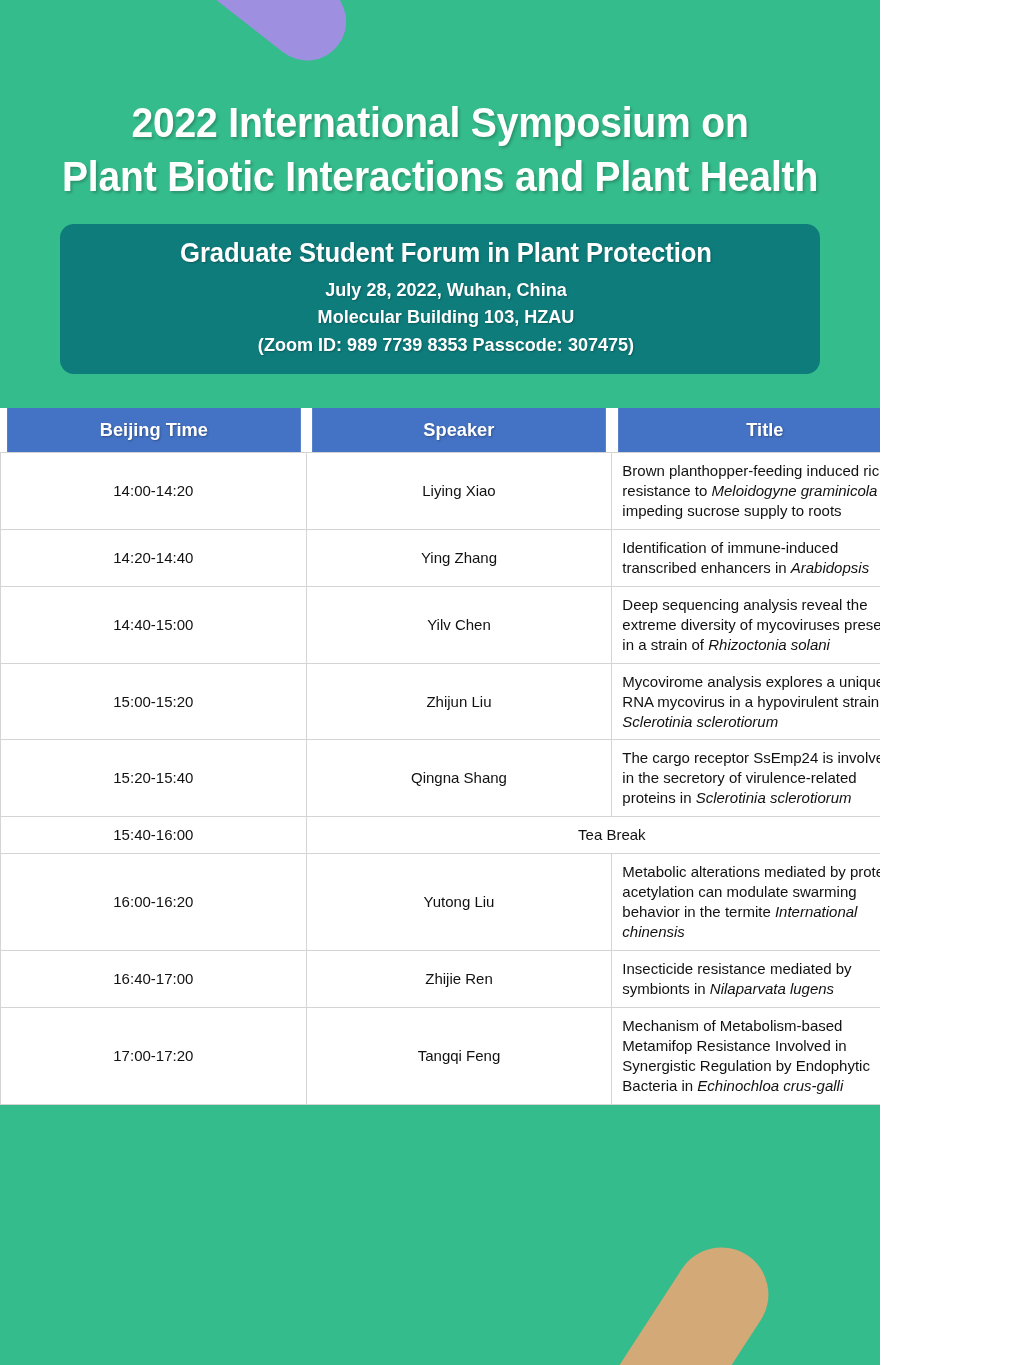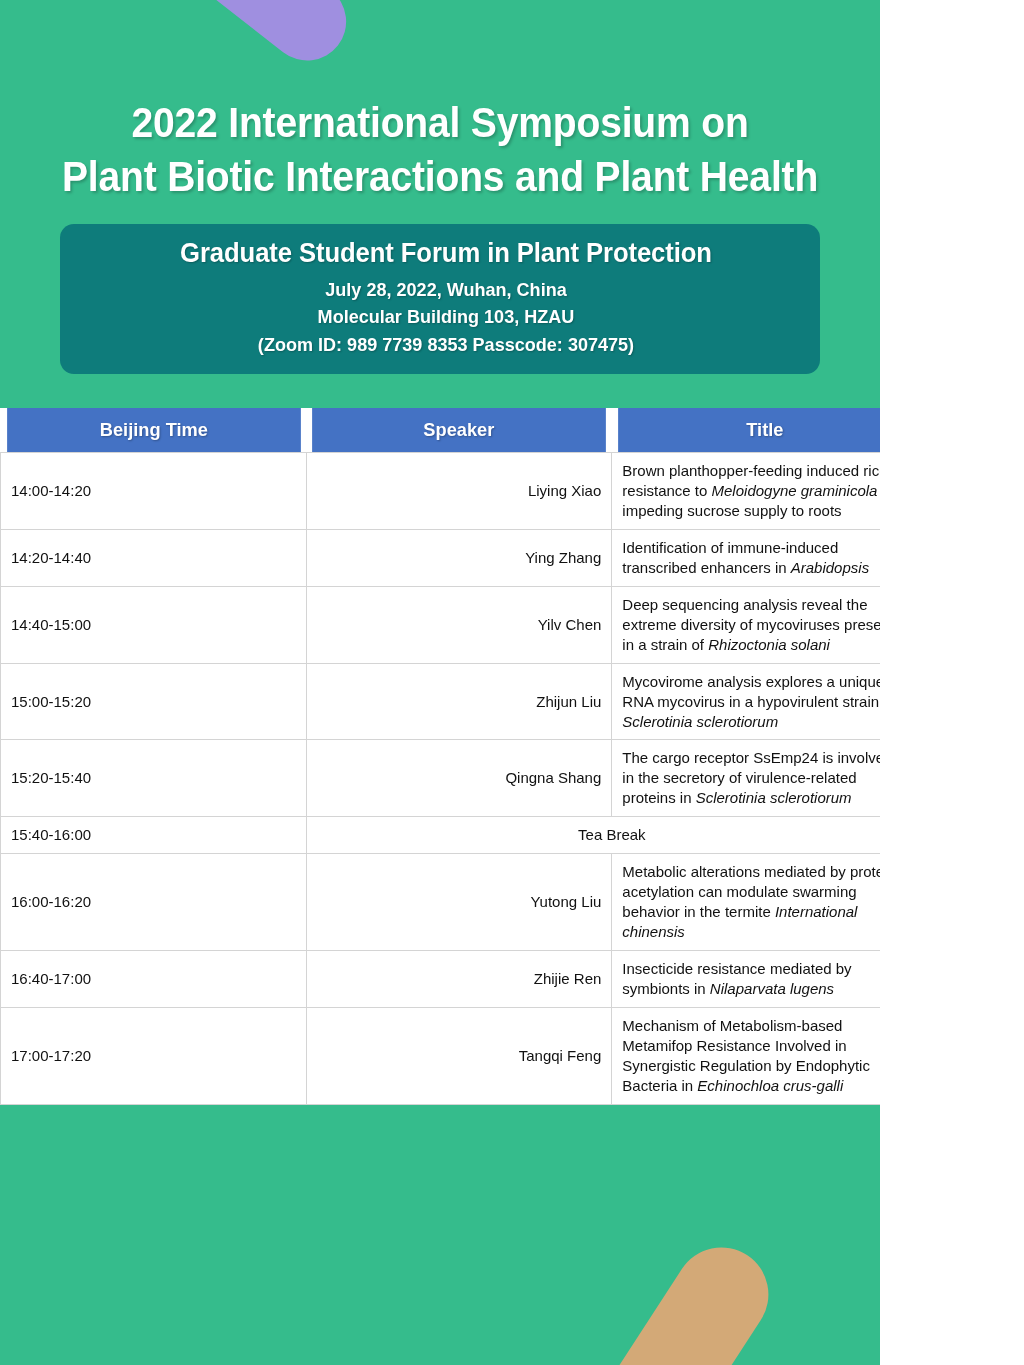--- a/index.html
+++ b/index.html
@@ -126,26 +126,26 @@
   table.schedule td {
     border: 1px solid #d4d4d4;
     font-size: 15px;
     color: #111111;
     padding: 8px 10px;
     vertical-align: middle;
     line-height: 1.33;
   }
   td.col-time {
     width: 158px;
-    text-align: left;
+    text-align: center;
     white-space: nowrap;
   }
   td.col-speaker {
     width: 135px;
-    text-align: right;
+    text-align: center;
     white-space: nowrap;
     margin-left: 40px;
   }
   td.col-title { text-align: left; }
   td.col-span {
     text-align: center;
     font-weight: normal;
     padding-top: 14px;
     padding-bottom: 14px;
   }

